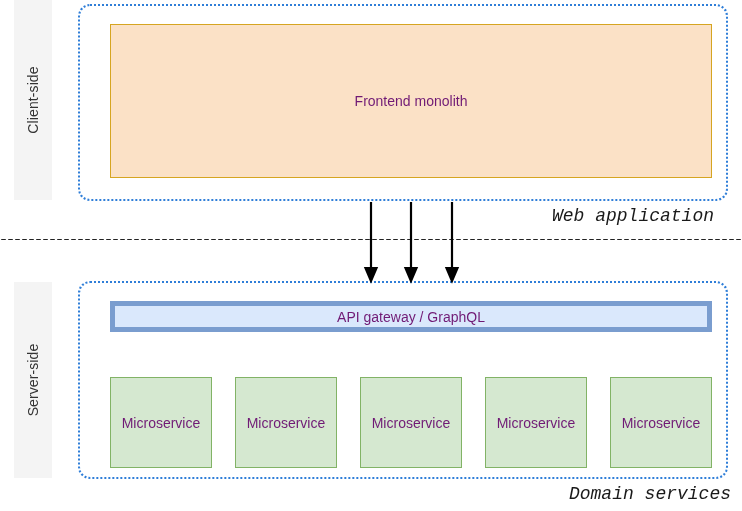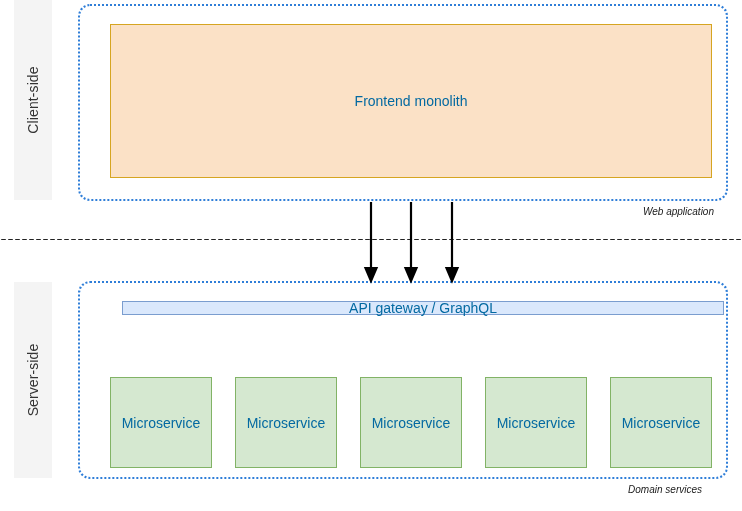--- a/index.html
+++ b/index.html
@@ -45,49 +45,49 @@
     border-radius: 12px;
     box-sizing: border-box;
     background: transparent;
   }
   #panel-client { left: 78px; top: 4px; width: 650px; height: 197px; }
   #panel-server { left: 78px; top: 281px; width: 650px; height: 198px; }
 
   
   .panel-caption {
     position: absolute;
-    font-size: 10px;
+    font-size: 18px;
     font-style: italic;
     color: #1a1a1a;
     white-space: nowrap;
     text-align: center;
+    font-family: Liberation Mono, monospace;
   }
   #caption-web { right: 28px; top: 206px; }
-  #caption-domain { right: 40px; top: 484px; }
+  #caption-domain { right: 11px; top: 484px; }
 
   
   .box {
     position: absolute;
     box-sizing: border-box;
     display: flex;
     align-items: center;
     justify-content: center;
     font-size: 14px;
-    color: #0369a1;
+    color: #701a75;
   }
   #box-frontend {
     left: 110px; top: 24px; width: 602px; height: 154px;
     background: #fbe1c6;
     border: 1px solid #d6a521;
   }
   #box-gateway {
-    left: 110px; top: 301px; width: 602px; height: 14px;
+    left: 110px; top: 301px; width: 602px; height: 31px;
     background: #dae8fc;
-    border: 1px solid #0c4a6e;
-    margin-left: 12px;
+    border: 5px solid #0c4a6e;
   }
   .microservice {
     top: 377px;
     width: 102px;
     height: 91px;
     background: #d5e8d0;
     border: 1px solid #82b366;
   }
   #ms-0 { left: 110px; }
   #ms-1 { left: 235px; }

